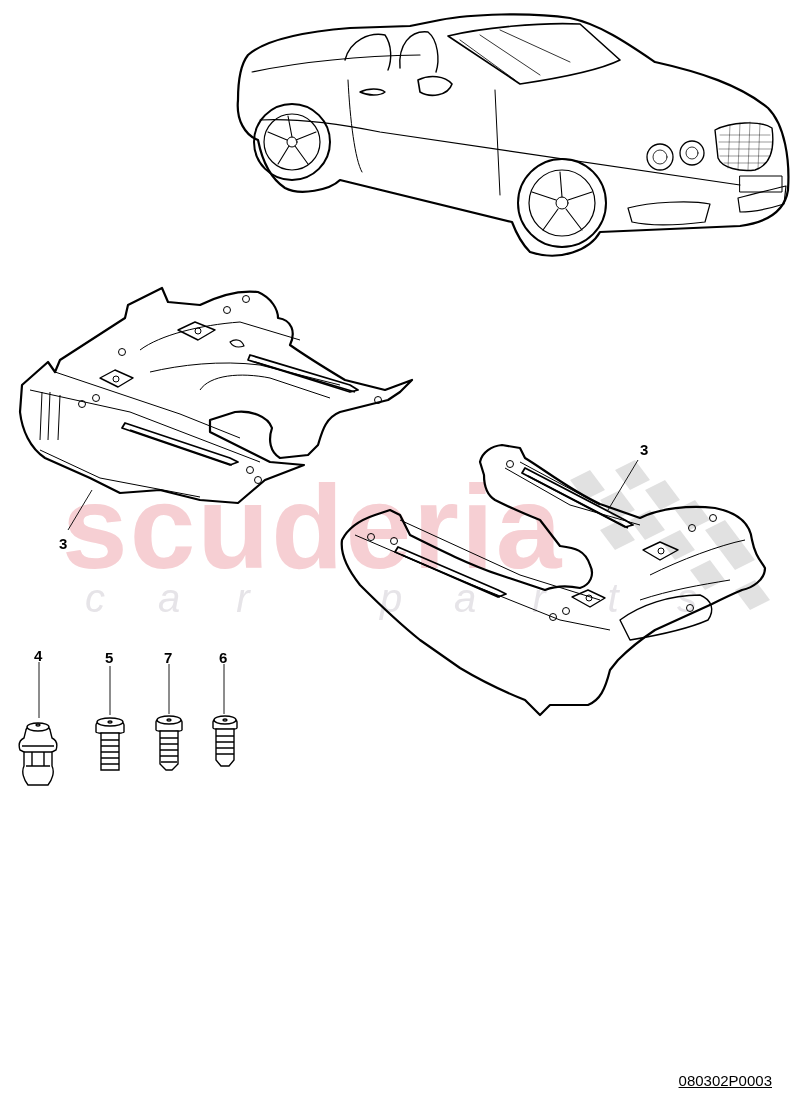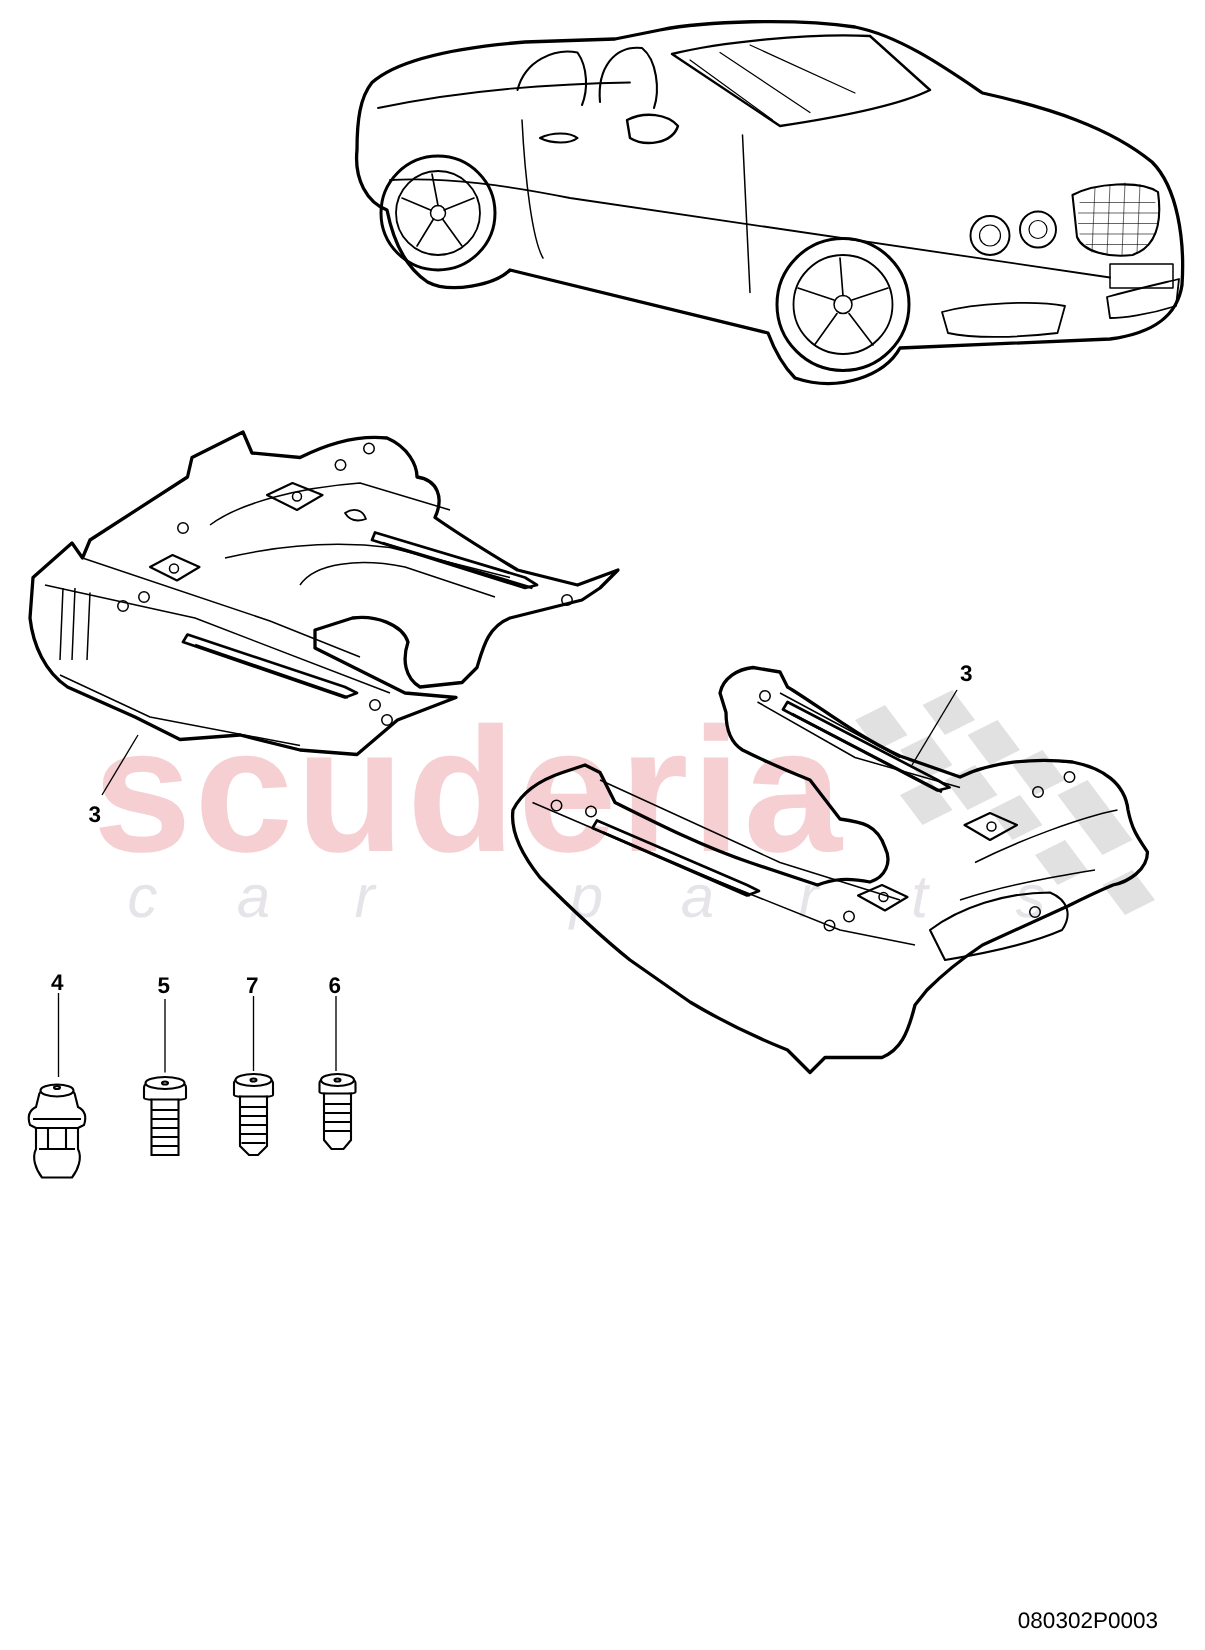--- a/index.html
+++ b/index.html
@@ -4,21 +4,21 @@
 <style>
   html, body { margin: 0; padding: 0; background: #ffffff; }
   body { width: 803px; height: 1100px; position: relative; overflow: hidden;
          font-family: "Liberation Sans", sans-serif; }
   .wm-main { position: absolute; left: 62px; top: 468px; font-size: 118px; font-weight: bold;
              color: #f6cfd3; letter-spacing: 2px; line-height: 1; white-space: nowrap; }
   .wm-sub { position: absolute; left: 58px; top: 578px; font-size: 40px; color: #e6e4e8;
             line-height: 1; white-space: nowrap; word-spacing: 0; font-style: italic; }
   .wm-sub span { display: inline-block; width: 74px; text-align: center; }
   .callout { position: absolute; font-weight: bold; font-size: 15px; color: #000; line-height: 1; }
-  .ref-code { position: absolute; right: 31px; top: 1072px; font-size: 15px; color: #000; }
+  .ref-code { position: absolute; right: 31px; top: 1072px; font-size: 15px; color: #000; text-decoration: underline; }
   svg { position: absolute; left: 0; top: 0; }
 </style>
 </head>
 <body>
 
 <div class="wm-main">scuderia</div>
 <div class="wm-sub">
   <span>c</span><span>a</span><span>r</span><span></span><span>p</span><span>a</span><span>r</span><span>t</span><span>s</span>
 </div>
 

